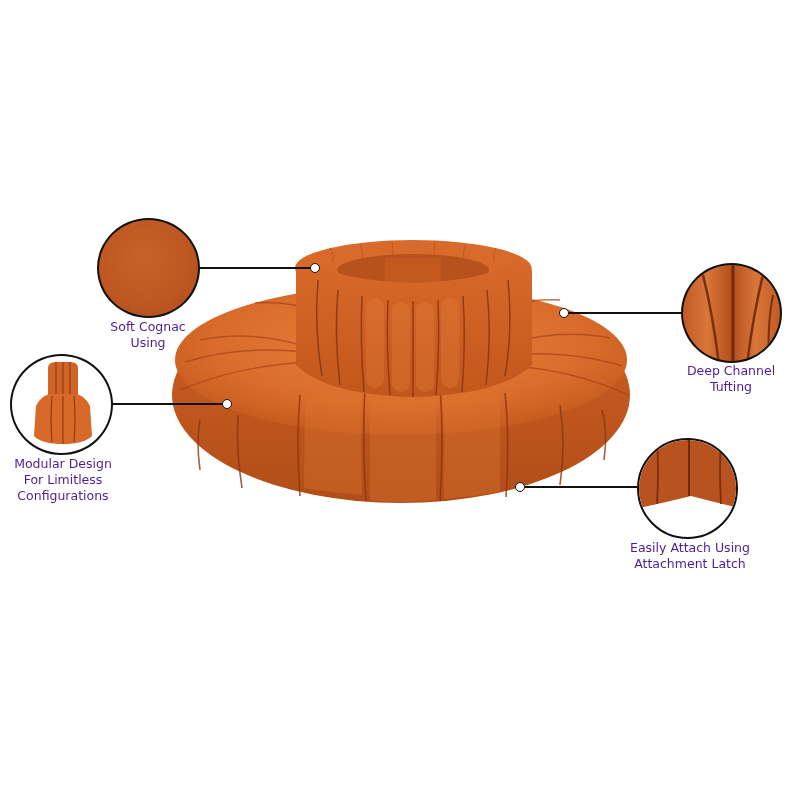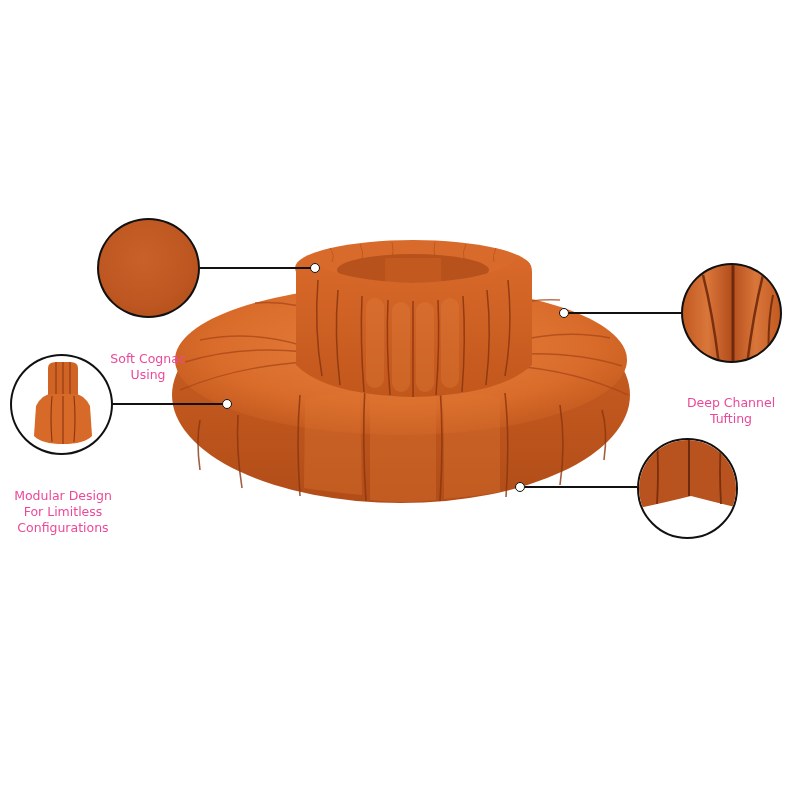--- a/index.html
+++ b/index.html
@@ -1,21 +1,21 @@
 <!DOCTYPE html>
 <html><head>
   <meta charset="utf-8">
   <style>
     html, body { margin: 0; padding: 0; background: #ffffff; }
     body { width: 800px; height: 800px; position: relative; overflow: hidden;
            font-family: "DejaVu Sans", "Liberation Sans", sans-serif; }
     .stage { position: absolute; left: 0; top: 0; width: 800px; height: 800px; }
     .sofa { position: absolute; left: 0; top: 0; width: 800px; height: 800px; }
     .callout-circle { position: absolute; border: 2px solid #111; border-radius: 50%; overflow: hidden; box-sizing: border-box; }
-    .callout-label { position: absolute; text-align: center; color: #ec4899; font-size: 12.5px; line-height: 16px; width: 160px; margin-top: 32px; }
+    .callout-label { position: absolute; text-align: center; color: #4c1d95; font-size: 12.5px; line-height: 16px; width: 160px; }
     .leader { position: absolute; height: 2px; background: #111; }
     .dot { position: absolute; width: 10px; height: 10px; border-radius: 50%; background: #fff; border: 1.5px solid #111; box-sizing: border-box; }
   </style>
 </head>
 <body>
 
 <div class="stage">
 
   <svg class="sofa" viewBox="0 0 800 800" width="800" height="800">
     <defs>
@@ -148,14 +148,18 @@
 
   <div class="callout-circle" style="left:637px; top:438px; width:101px; height:101px; background:#ffffff;">
     <svg width="100" height="100" viewBox="0 0 100 100">
       <path d="M0 0 L100 0 L100 68 Q75 62 52 56 Q28 62 0 68 Z" fill="#B8521E"></path>
       <path d="M50 0 L50 56" stroke="#6E2A0C" stroke-width="2"></path>
       <path d="M18 0 Q20 30 18 64 M82 0 Q80 30 82 64" stroke="#7A300E" stroke-width="1.8" fill="none"></path>
     </svg>
   </div>
   <div class="leader" style="left:525px; top:486px; width:112px;"></div>
   <div class="dot" style="left:515px; top:482px;"></div>
+  <div class="callout-label" style="left:610px; top:540px;">
+    <div>Easily Attach Using</div>
+    <div>Attachment Latch</div>
+  </div>
 
 </div>
 
 </body></html>

